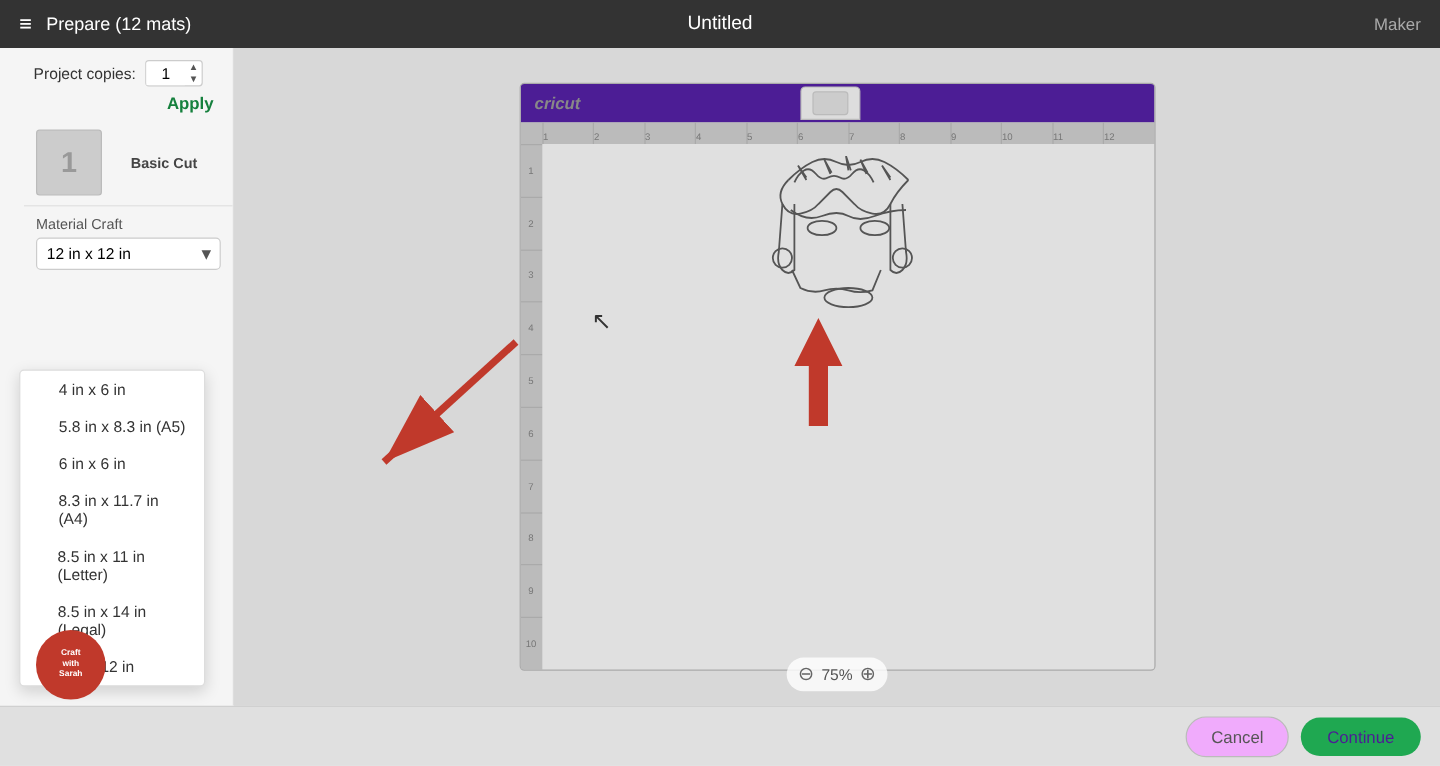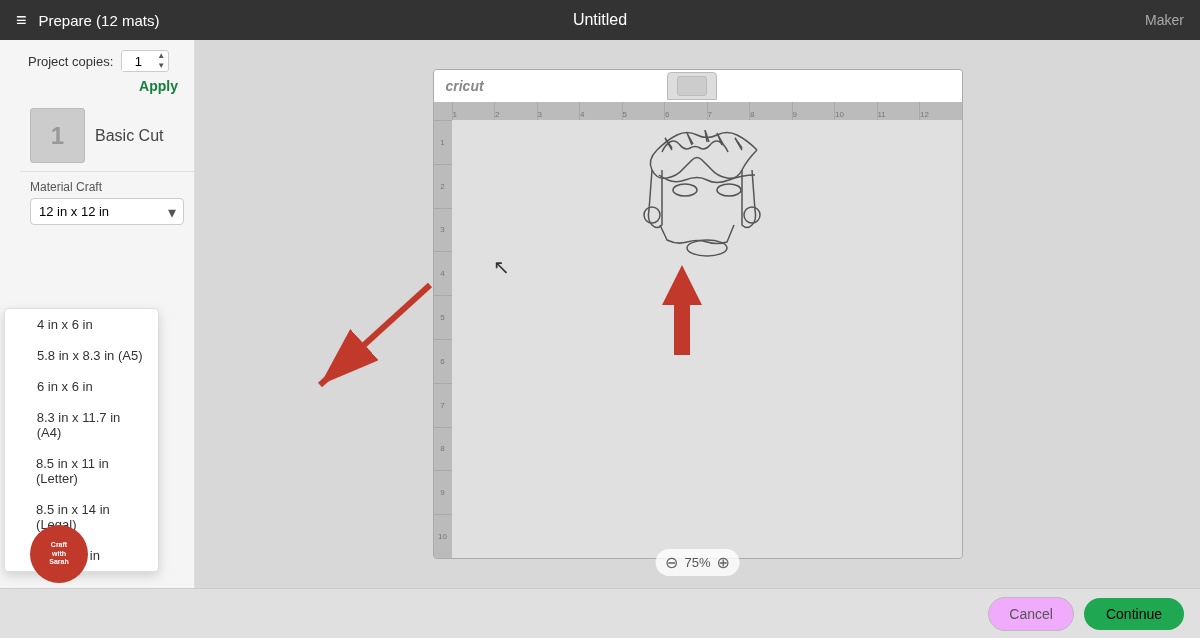--- a/index.html
+++ b/index.html
@@ -82,21 +82,21 @@
     }
     .mat-thumb-number {
       position: absolute;
       top: 50%;
       left: 50%;
       transform: translate(-50%, -50%);
       font-size: 24px;
       font-weight: bold;
       color: #999;
     }
-    .mat-label { margin-left: 10px; font-size: 16px; color: #444; }
+    .mat-label { margin-left: 24px; font-size: 12px; color: #444; font-weight: bold; }
 
     
     .material-size-section { padding: 8px 10px 4px 10px; }
     .material-size-label { font-size: 12px; color: #555; margin-bottom: 4px; }
     .material-size-select {
       width: 100%;
       padding: 5px 28px 5px 8px;
       border: 1px solid #ccc;
       border-radius: 4px;
       background: #fff;
@@ -113,21 +113,21 @@
       top: 50%;
       transform: translateY(-50%);
       pointer-events: none;
       color: #555;
     }
 
     
     .dropdown-menu {
       position: absolute;
       top: 268px;
-      left: 4px;
+      left: 16px;
       width: 155px;
       background: #fff;
       border: 1px solid #ddd;
       box-shadow: 0 4px 12px rgba(0,0,0,0.15);
       z-index: 100;
       border-radius: 4px;
       overflow: hidden;
     }
     .dropdown-item {
       padding: 8px 12px;
@@ -157,21 +157,21 @@
       background: #c8c8c8;
       border: 1px solid #aaa;
       border-radius: 4px;
       position: relative;
       overflow: hidden;
     }
 
     
     .mat-top {
       height: 32px;
-      background: #ffffff;
+      background: #4c1d95;
       display: flex;
       align-items: center;
       justify-content: space-between;
       padding: 0 12px;
     }
     .cricut-logo { font-size: 14px; color: #888; font-style: italic; font-weight: bold; }
     .mat-clip {
       width: 50px;
       height: 28px;
       background: #ddd;
@@ -289,21 +289,21 @@
       cursor: pointer;
       color: #555;
     }
     .continue-btn {
       padding: 8px 22px;
       background: #1fa851;
       border: none;
       border-radius: 20px;
       font-size: 14px;
       cursor: pointer;
-      color: #000000;
+      color: #4c1d95;
       font-weight: 500;
     }
 
     
     .watermark {
       position: absolute;
       bottom: 55px;
       left: 30px;
       width: 58px;
       height: 58px;

